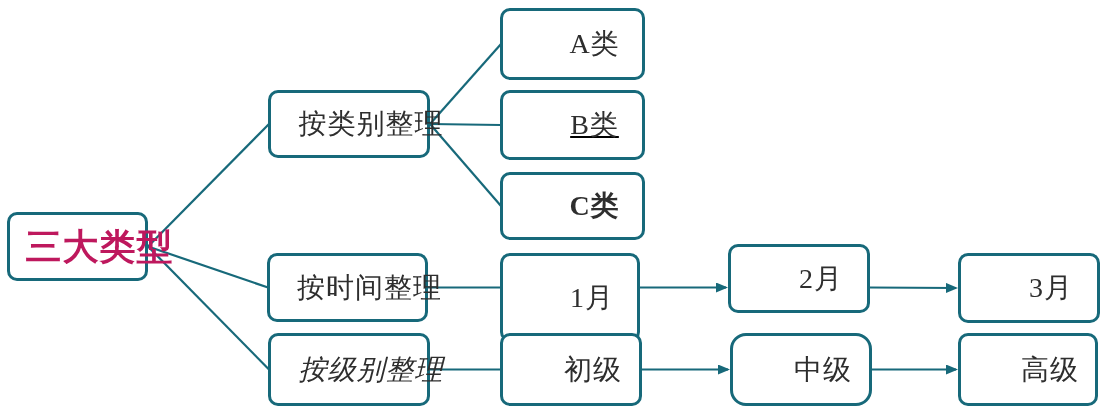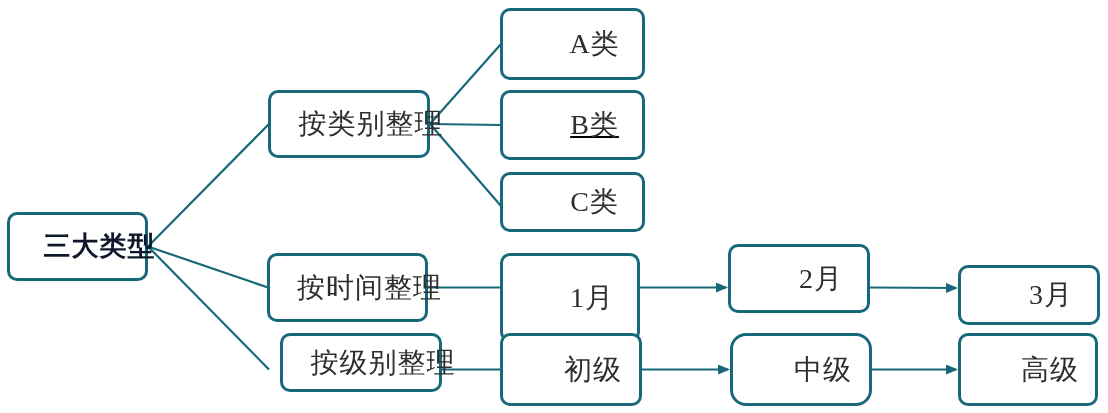--- a/index.html
+++ b/index.html
@@ -35,22 +35,22 @@
   }
   .node-label {
     font-size: 28px;
     color: #2e2e2e;
     letter-spacing: 1px;
     white-space: nowrap;
     line-height: 1;
   }
   .node.root .node-label {
     font-weight: bold;
-    font-size: 27px;
-    color: #0f172a;
+    font-size: 36px;
+    color: #be185d;
   }
 </style>
 </head>
 <body>
 
 <div id="canvas" style="--accent: #17697a;">
   <svg id="edge-layer" xmlns="http://www.w3.org/2000/svg">
     <defs>
       <marker id="arrowhead" markerWidth="12" markerHeight="10" refX="10" refY="5" orient="auto" markerUnits="userSpaceOnUse">
         <path d="M0,0 L12,5 L0,10 Z" fill="#17697a"></path>
@@ -77,36 +77,36 @@
       </div>
       <div class="node" style="left: 268px; top: 90px; width: 162px; height: 68px;">
         <span class="node-label">按类别整理</span>
       </div>
       <div class="node" style="left: 500px; top: 8px; width: 145px; height: 72px;">
         <span class="node-label">A类</span>
       </div>
       <div class="node" style="left: 500px; top: 90px; width: 145px; height: 70px; text-decoration: underline;">
         <span class="node-label">B类</span>
       </div>
-      <div class="node" style="left: 500px; top: 172px; width: 145px; height: 60px;">
+      <div class="node" style="left: 500px; top: 172px; width: 145px; height: 68px; font-weight: bold;">
         <span class="node-label">C类</span>
       </div>
       <div class="node" style="left: 267px; top: 253px; width: 161px; height: 69px; font-family: Liberation Serif, serif;">
         <span class="node-label">按时间整理</span>
       </div>
       <div class="node" style="left: 500px; top: 253px; width: 140px; height: 89px;">
         <span class="node-label">1月</span>
       </div>
       <div class="node" style="left: 728px; top: 244px; width: 142px; height: 69px;">
         <span class="node-label">2月</span>
       </div>
-      <div class="node" style="left: 958px; top: 253px; width: 142px; height: 60px; margin-top: 12px;">
+      <div class="node" style="left: 958px; top: 253px; width: 142px; height: 70px;">
         <span class="node-label">3月</span>
       </div>
-      <div class="node" style="left: 280px; top: 333px; width: 162px; height: 59px;">
+      <div class="node" style="left: 268px; top: 333px; width: 162px; height: 73px; font-style: italic;">
         <span class="node-label">按级别整理</span>
       </div>
       <div class="node" style="left: 500px; top: 333px; width: 142px; height: 73px; text-align: center;">
         <span class="node-label">初级</span>
       </div>
       <div class="node" style="left: 730px; top: 333px; width: 142px; height: 73px; border-radius: 16px;">
         <span class="node-label">中级</span>
       </div>
       <div class="node" style="left: 958px; top: 333px; width: 140px; height: 73px;">
         <span class="node-label">高级</span>

